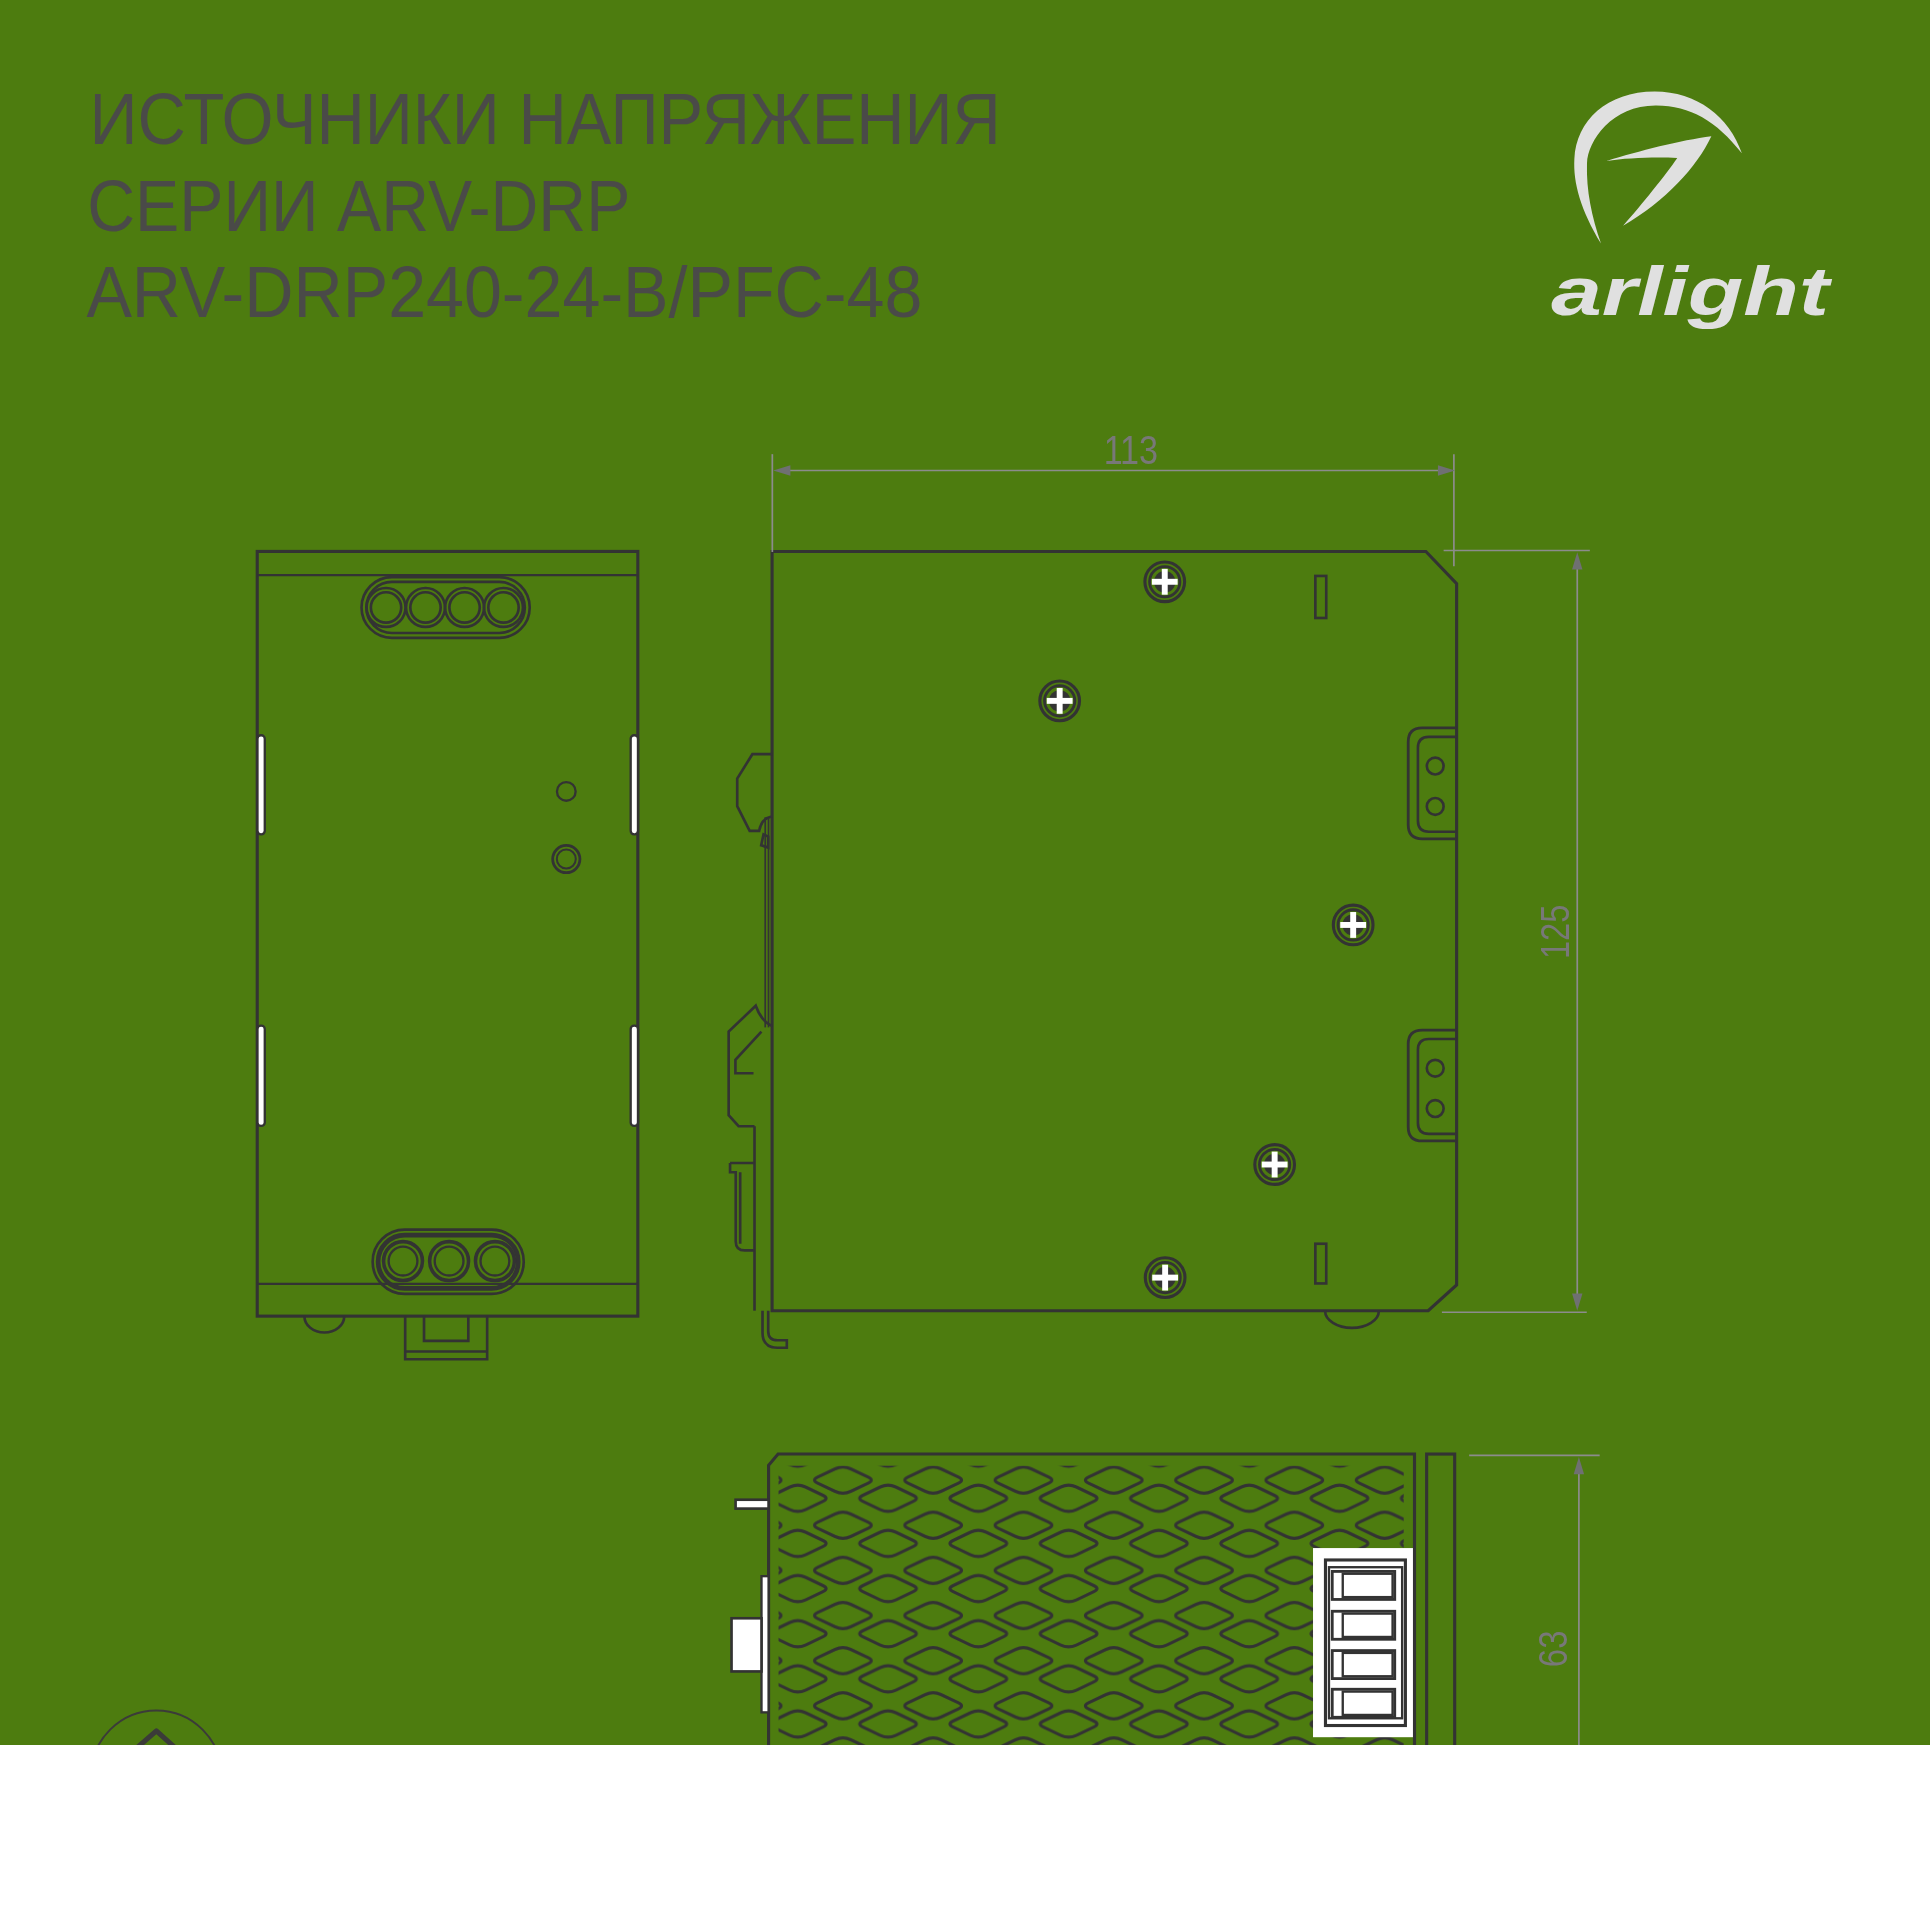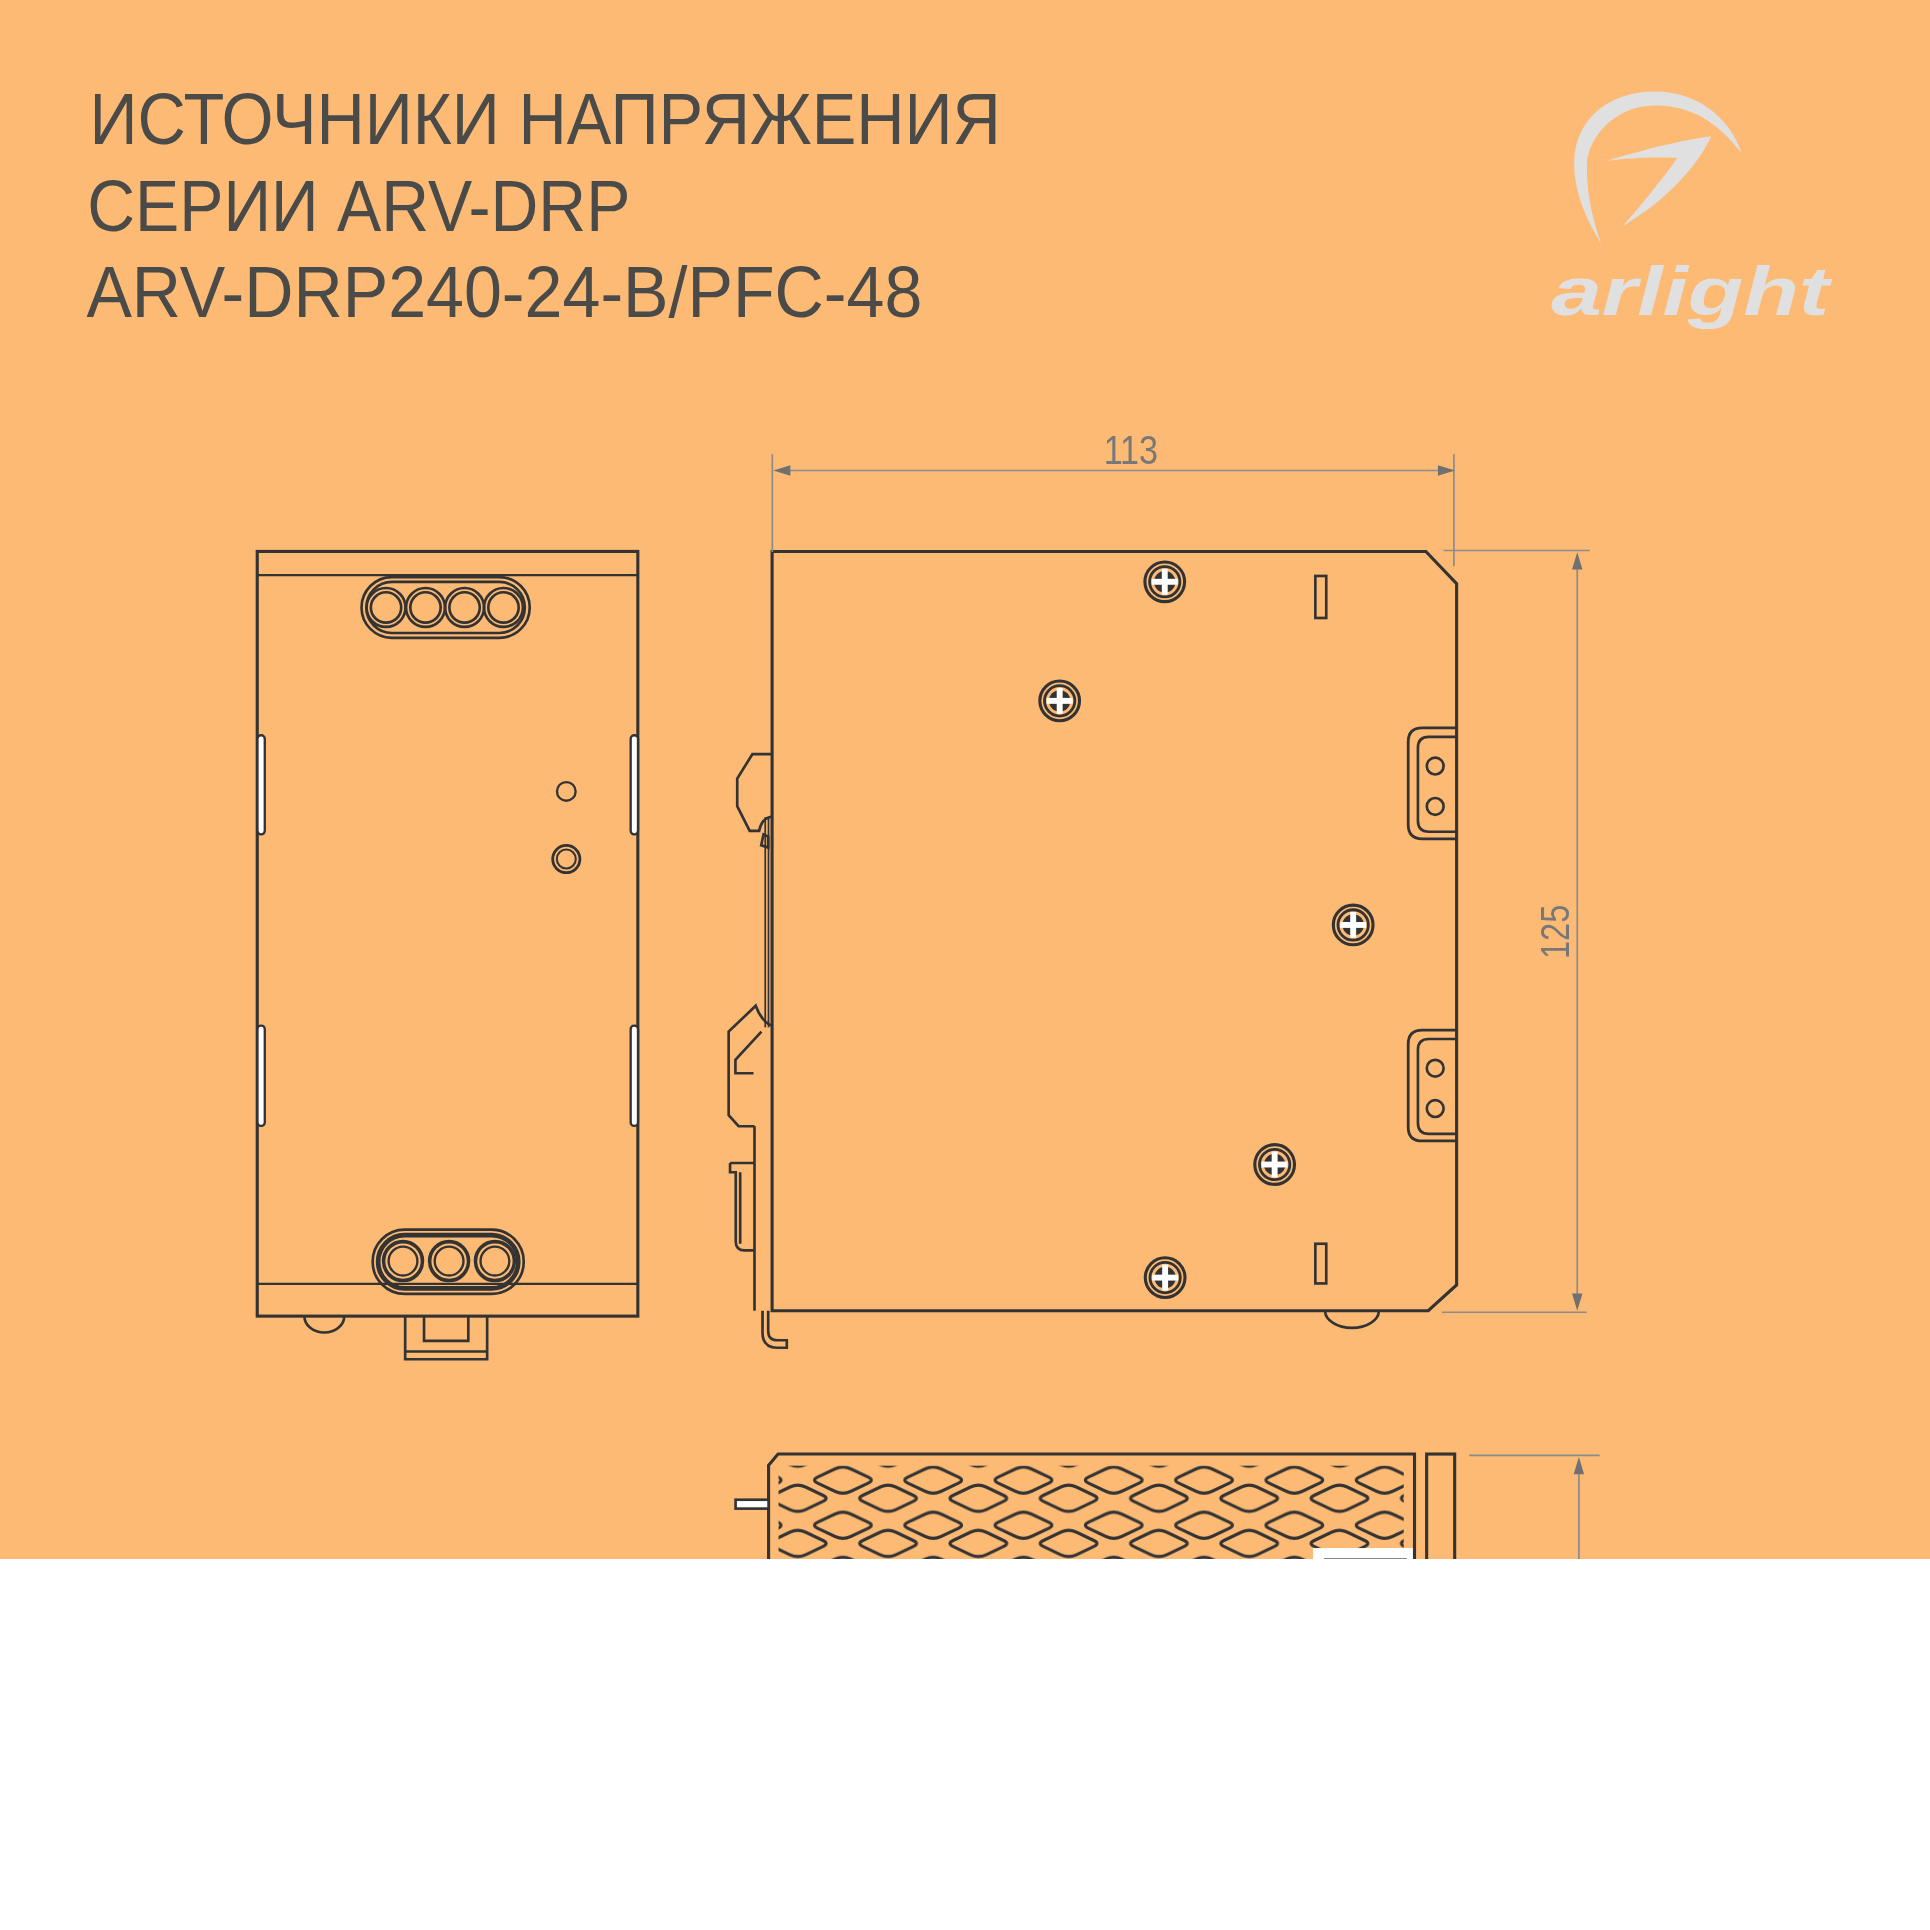--- a/index.html
+++ b/index.html
@@ -1,16 +1,16 @@
 <!DOCTYPE html>
 <html style="font-size:12.5px"><head>
 <meta charset="utf-8">
 <style>
 html,body{margin:0;padding:0;background:#fff;}
-#page{position:relative;width:1931px;height:1559px;background:#fdba74;overflow:hidden;}
+#page{position:relative;width:1931px;height:1745px;background:#4d7c0f;overflow:hidden;}
 svg{display:block;}
 </style>
 </head>
 <body>
 <div id="page">
 <svg width="1931" height="1931" viewBox="0 0 2481 2481">
 <defs>
 <path id="dia" d="M -9.93,-14.53 Q 0.0,-19.25 9.93,-14.53 L 32.37,-3.86 Q 40.5,0.00 32.37,3.86 L 9.93,14.53 Q 0.0,19.25 -9.93,14.53 L -32.37,3.86 Q -40.5,0.00 -32.37,-3.86 Z"></path>
 <pattern id="vent" patternUnits="userSpaceOnUse" x="1083" y="1901.7" width="116" height="58">
   <g fill="none" stroke="#333333" stroke-width="4">

